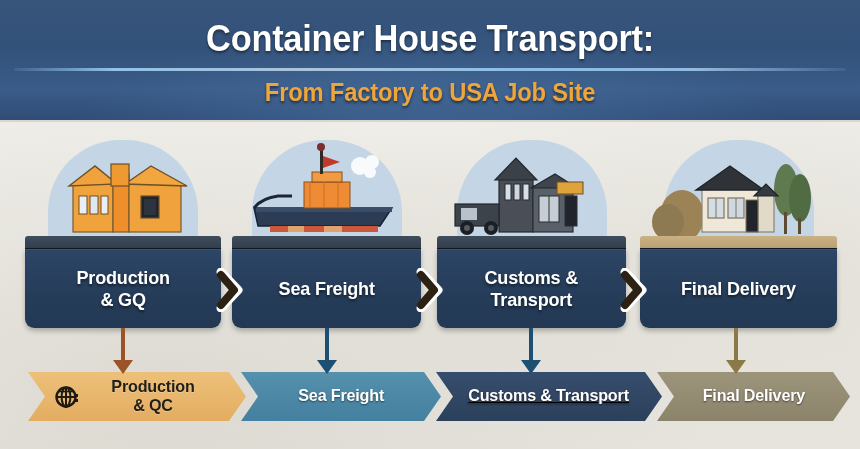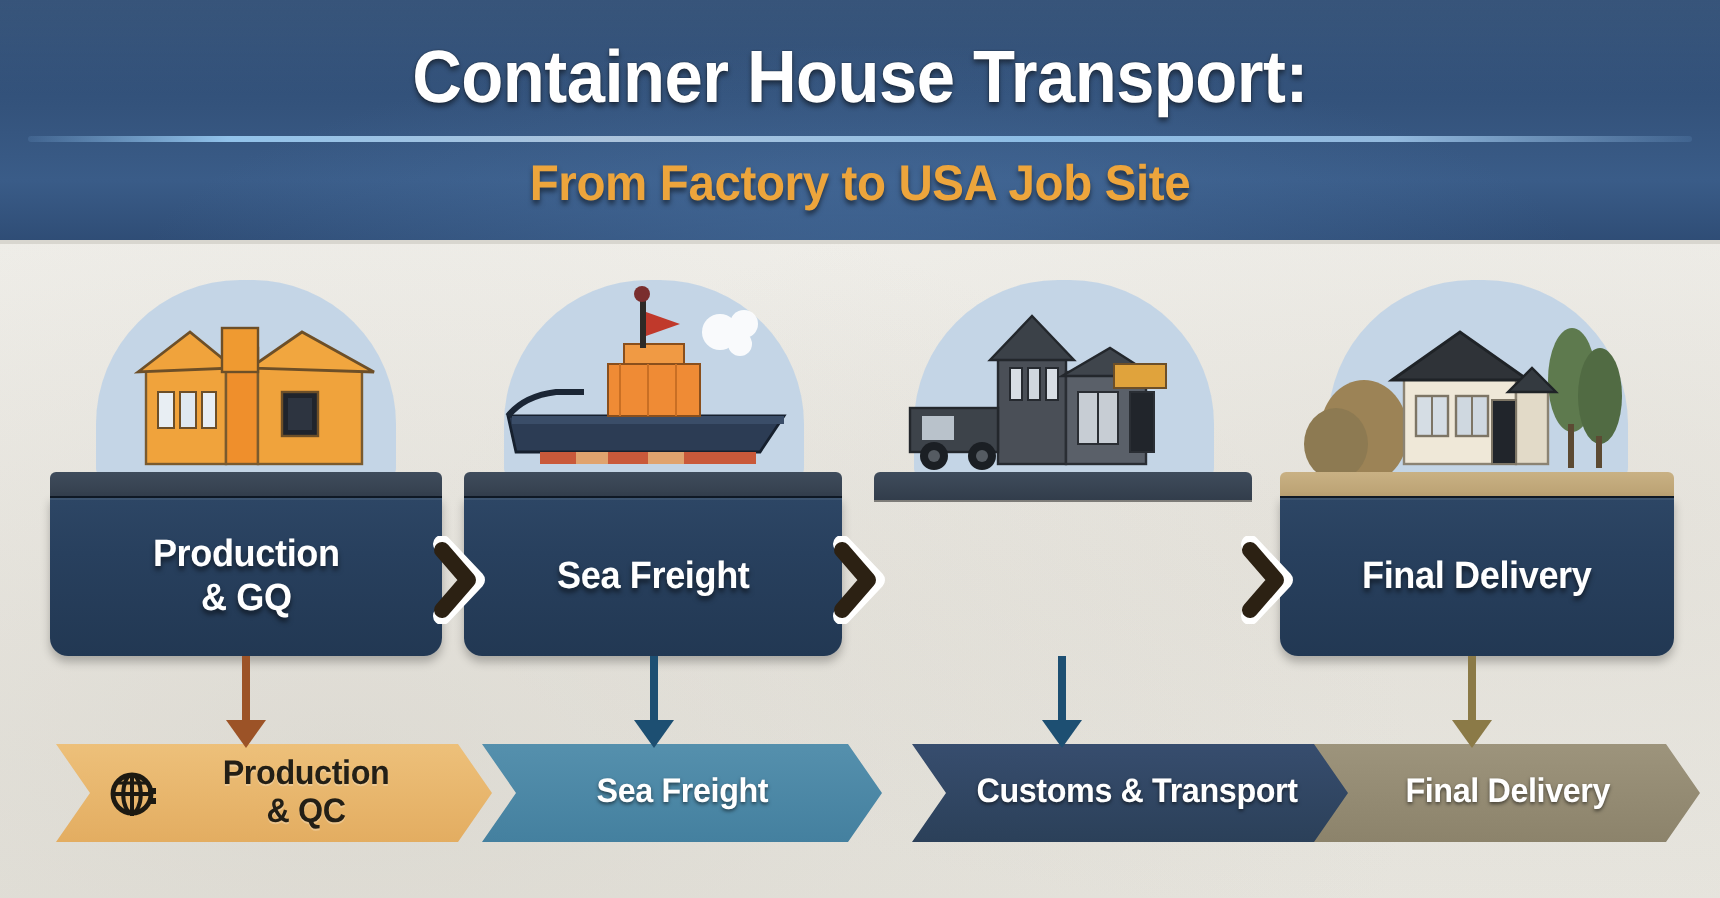--- a/index.html
+++ b/index.html
@@ -292,20 +292,26 @@
 
         <rect x="18" y="66" width="44" height="22" fill="#3d434a" stroke="#23272c" stroke-width="1.2"></rect>
         <rect x="24" y="70" width="16" height="12" fill="#b9c2cb"></rect>
         <circle cx="30" cy="90" r="7" fill="#1b1f24"></circle>
         <circle cx="30" cy="90" r="3" fill="#555b62"></circle>
         <circle cx="54" cy="90" r="7" fill="#1b1f24"></circle>
         <circle cx="54" cy="90" r="3" fill="#555b62"></circle>
       </svg>
     </div>
     <div class="deck"></div>
+    <div class="label-panel">
+      <div class="label-text">
+        <span>Customs &amp;</span><br>
+        <span>Transport</span>
+      </div>
+    </div>
   </div>
 
   <div class="sep" style="left:618px;">
     <svg width="30" height="44" viewBox="0 0 30 44">
       <path d="M7 4 L24 22 L7 40" fill="none" stroke="#ffffff" stroke-width="9" stroke-linecap="round" stroke-linejoin="round"></path>
       <path d="M7 7 L20 22 L7 37" fill="none" stroke="#2c2113" stroke-width="8" stroke-linecap="round" stroke-linejoin="round"></path>
     </svg>
   </div>
 
   <div class="stage" style="left:640px; width:197px;">
@@ -378,21 +384,21 @@
     <div class="chev-text dark" style="padding-left:34px;">
       <span>Production</span><br>
       <span>&amp; QC</span>
     </div>
   </div>
 
   <div class="chev" style="left:241px; width:200px; background:linear-gradient(180deg,#5590ad 0%,#44809f 100%);">
     <div class="chev-text light">Sea Freight</div>
   </div>
 
-  <div class="chev" style="left:456px; width:226px; background:linear-gradient(180deg,#374d6e 0%,#2b4059 100%);">
+  <div class="chev" style="left:436px; width:226px; background:linear-gradient(180deg,#374d6e 0%,#2b4059 100%);text-decoration:underline;">
     <div class="chev-text light">Customs &amp; Transport</div>
   </div>
 
   <div class="chev" style="left:657px; width:193px; background:linear-gradient(180deg,#9d947c 0%,#8c836b 100%);">
     <div class="chev-text light">Final Delivery</div>
   </div>
 
 </div>
 
 </body></html>

